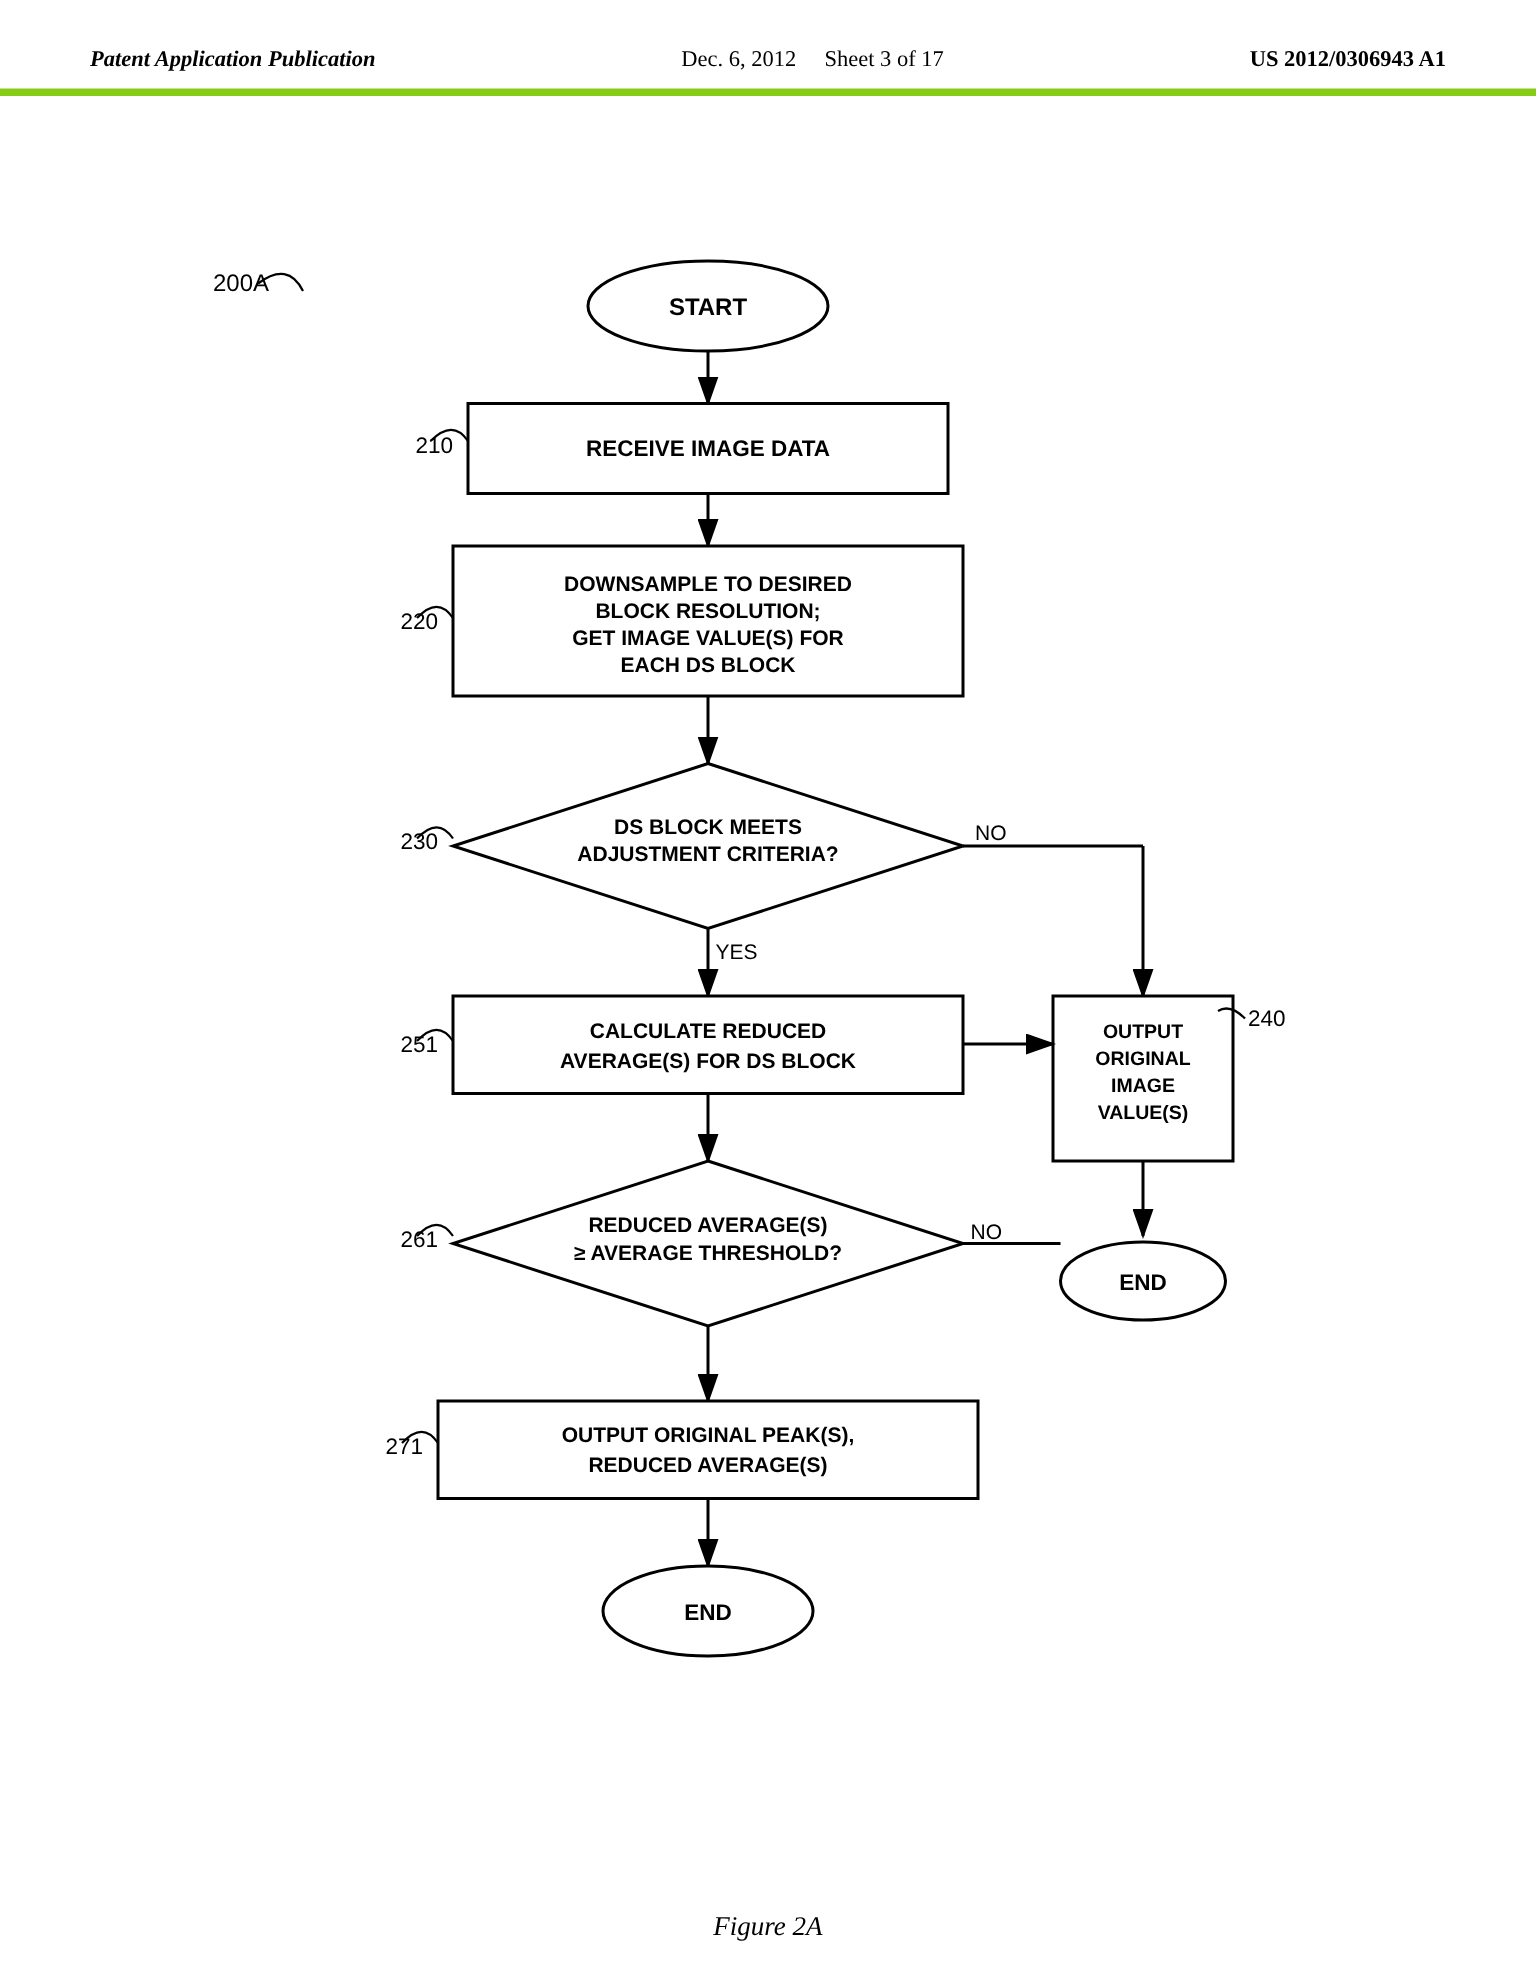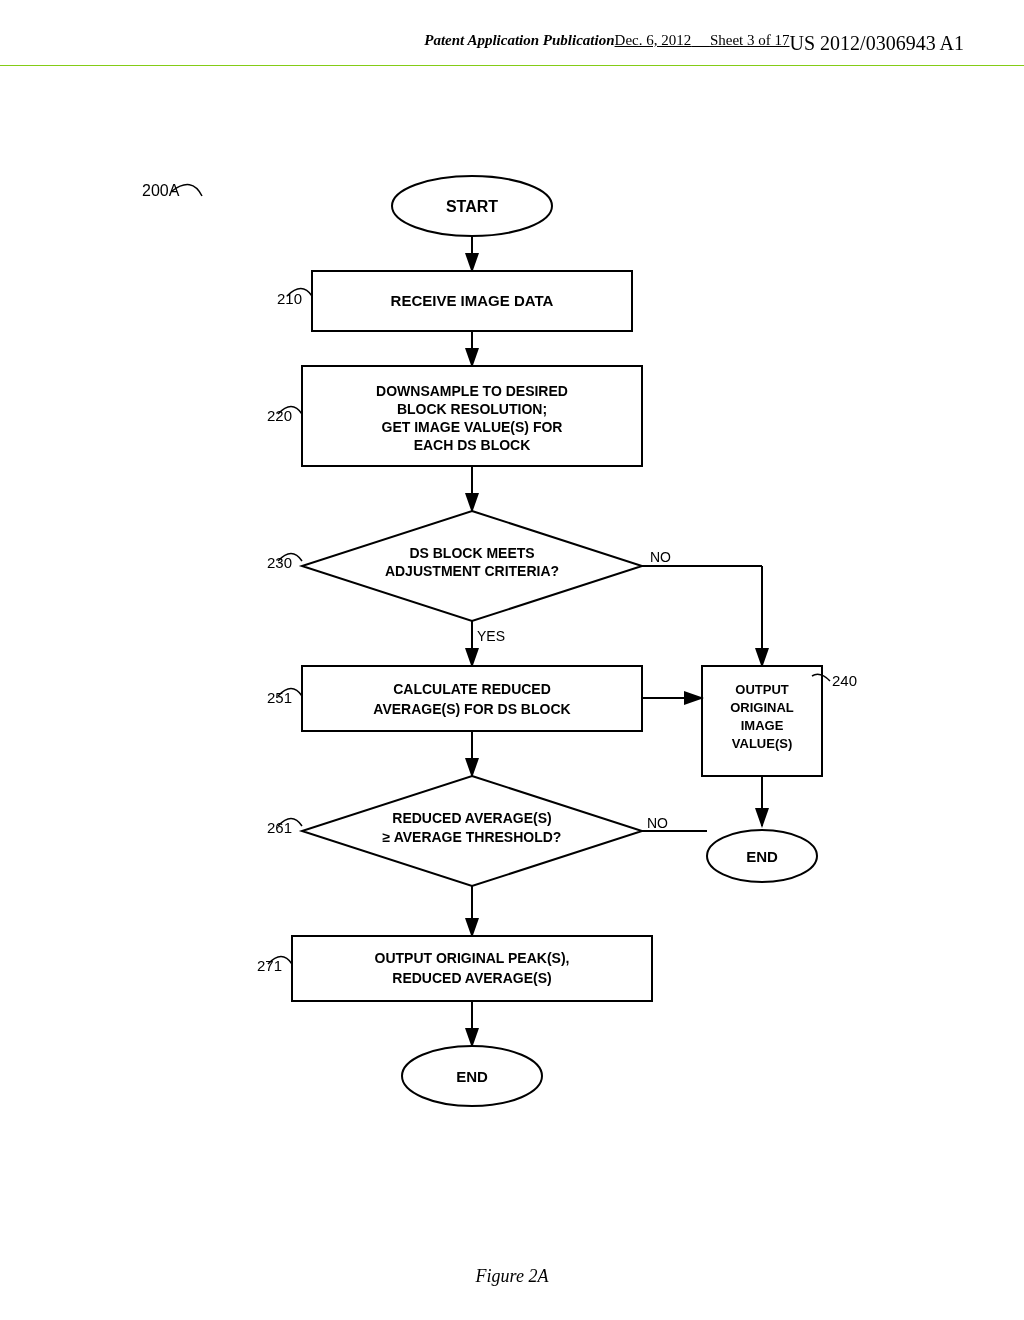--- a/index.html
+++ b/index.html
@@ -7,60 +7,59 @@
       background: #ffffff;
       font-family: 'Times New Roman', Times, serif;
       width: 1024px;
       min-height: 1320px;
       position: relative;
       overflow-x: hidden;
     }
 
     .page-header {
       display: flex;
-      justify-content: flex-end;
+      justify-content: space-between;
       align-items: flex-start;
-      padding: 32px 60px 10px 40px;
-      border-bottom: 1px solid #84cc16;
+      padding: 32px 60px 10px 60px;
+      border-bottom: 5px solid #84cc16;
       margin-bottom: 10px;
     }
 
     .header-left {
       font-size: 15px;
       font-weight: bold;
       font-style: italic;
     }
 
     .header-center {
       font-size: 15px;
       text-align: center;
-      text-decoration: underline;
     }
 
     .header-right {
-      font-size: 20px;
-      font-weight: normal;
+      font-size: 15px;
+      font-weight: bold;
     }
 
     .diagram-area {
       position: relative;
       width: 100%;
       padding: 20px 37px;
     }
 
     svg {
       display: block;
       margin: 0 auto;
     }
 
     .figure-caption {
       text-align: center;
       font-size: 18px;
       font-style: italic;
-      margin-top: 10px;
+      margin-top: 20px;
     }
   </style>
 </head>
 <body>
 
 <div class="page-header">
   <div class="header-left">Patent Application Publication</div>
   <div class="header-center">
     <span>Dec. 6, 2012</span>&nbsp;&nbsp;&nbsp;&nbsp;
     <span>Sheet 3 of 17</span>

